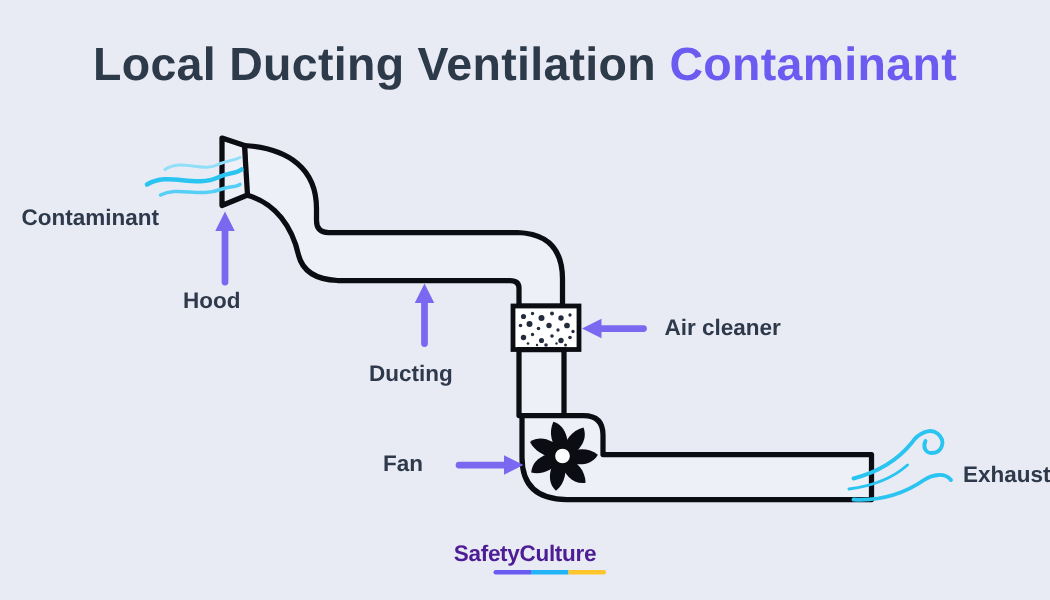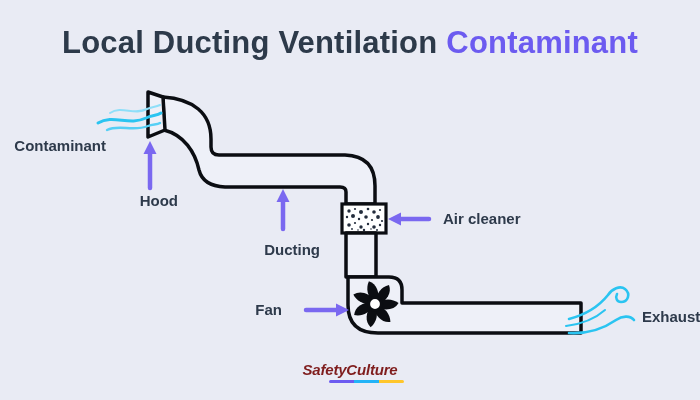--- a/index.html
+++ b/index.html
@@ -13,30 +13,30 @@
     text-align:center;white-space:nowrap;
     font-size:31px;font-weight:800;letter-spacing:.2px;line-height:1;
     color:#2D3A4A;
   }
   .title .accent{color:#6C5BF0;margin-left:9px;}
   .diagram-svg{position:absolute;left:0;top:0;}
   .lbl{
     position:absolute;font-size:15px;font-weight:700;color:#2E3A4B;
     line-height:1.1;white-space:nowrap;
   }
-  .lbl.center{text-align:right;}
+  .lbl.center{text-align:left;}
   .lbl.right{text-align:right;}
   .footer{
     position:absolute;left:0;top:362px;width:100%;
     display:flex;justify-content:center;
   }
   .logo{display:inline-block;}
   .logo .brand{
-    font-size:15px;font-weight:800;font-style:italic;
-    color:#7f1d1d;letter-spacing:-0.2px;line-height:1.1;
+    font-size:15px;font-weight:800;
+    color:#4c1d95;letter-spacing:-0.2px;line-height:1.1;
   }
   .logo .bar{display:flex;justify-content:flex-end;margin:1px -7px 0 0;}
   .logo .bar span{display:block;width:25px;height:3px;}
   .logo .bar .seg1{background:#6C5BF0;border-radius:2px 0 0 2px;}
   .logo .bar .seg2{background:#23B3F7;}
   .logo .bar .seg3{background:#FFC62B;border-radius:0 2px 2px 0;}
 </style>
 </head>
 <body>
 

